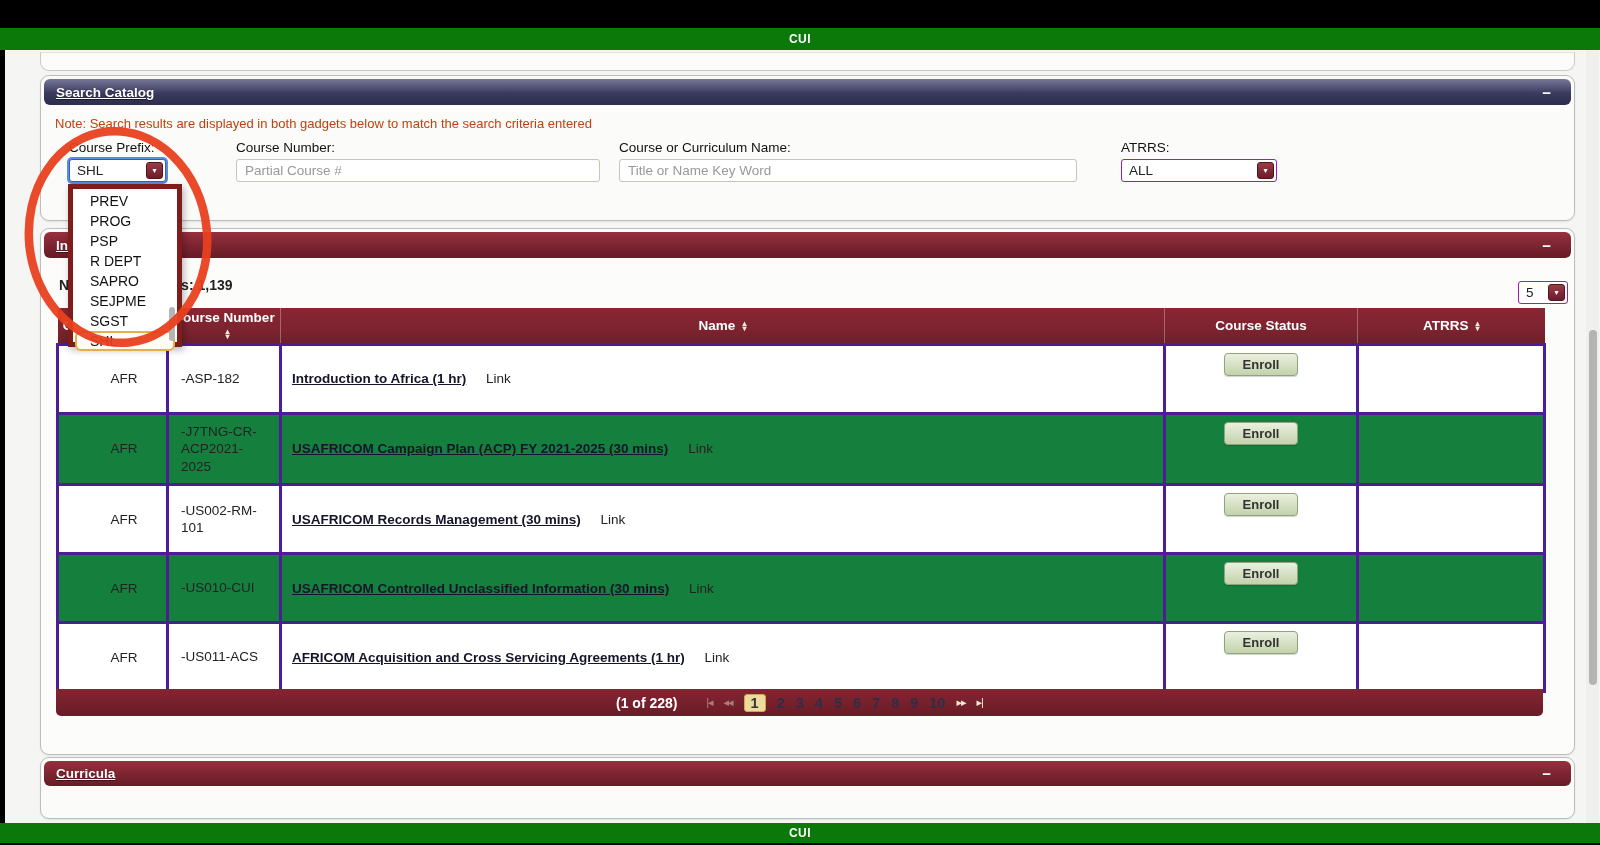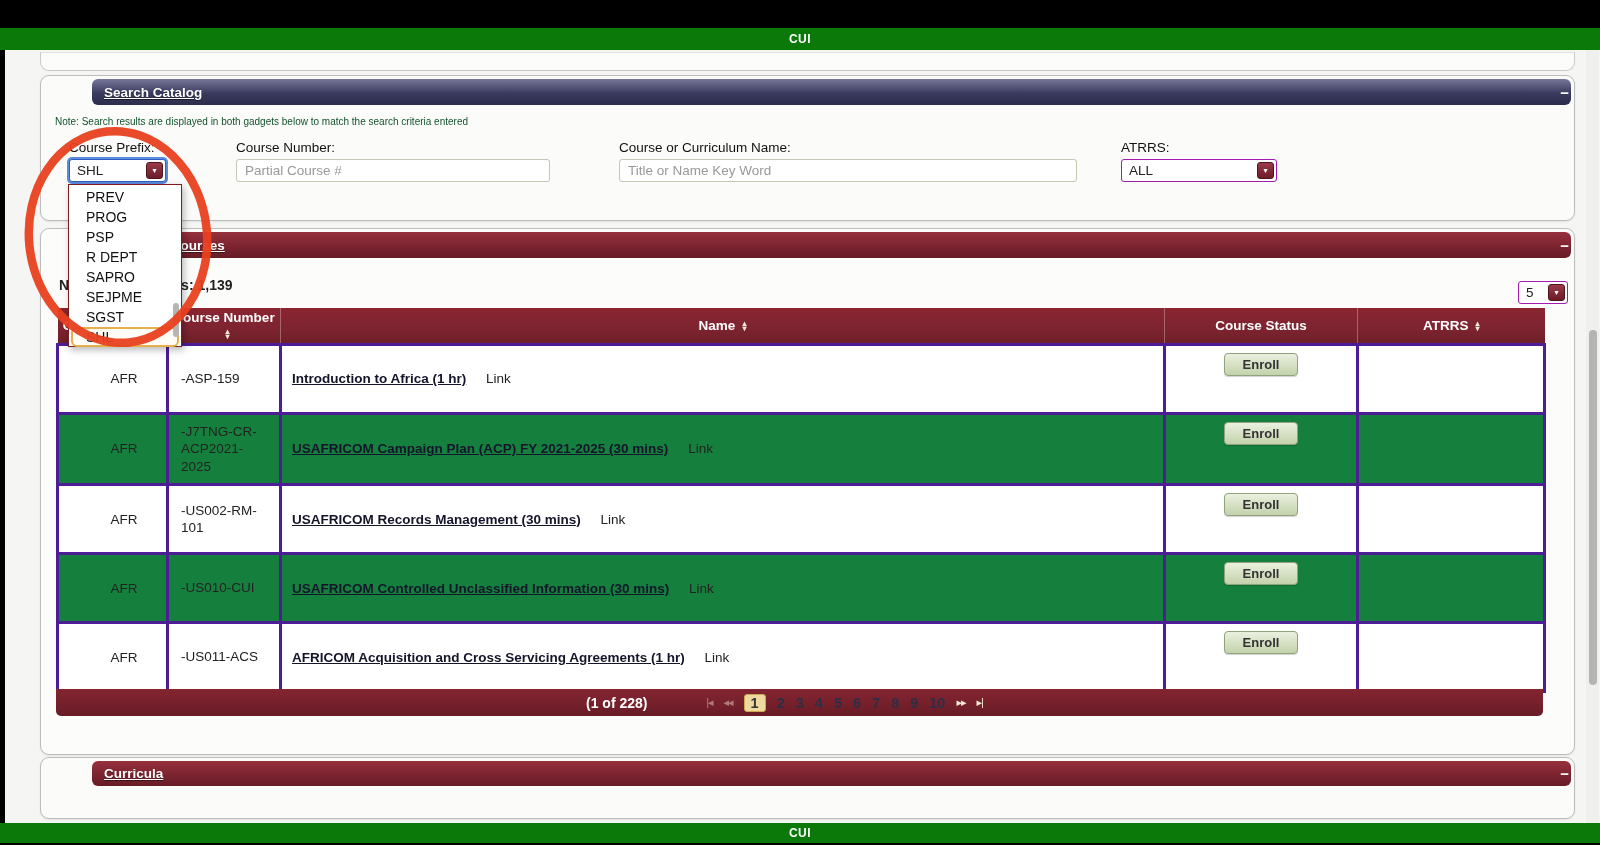--- a/index.html
+++ b/index.html
@@ -19,43 +19,43 @@
   .scroll-track { position:absolute; left:1586px; top:50px; width:13px; height:773px; background:#efefee; }
   .scroll-thumb { position:absolute; left:1589px; top:330px; width:8px; height:355px; background:#b4b4b4; border-radius:4px; }
 
   
   .panel { position:absolute; left:40px; width:1535px; background:#fbfbf9; border:1px solid #bdbdbd;
            border-radius:9px; box-shadow:0 1px 2px rgba(0,0,0,.08); }
   .partial-panel { position:absolute; left:40px; top:52px; width:1535px; height:19px; background:#fcfcfb;
            border:1px solid #c9c9c9; border-top-color:#e2e2e2; border-radius:0 0 9px 9px; }
 
   .panel-header { position:absolute; left:3px; right:3px; top:3px; height:26px; border-radius:6px;
-           display:flex; align-items:center; justify-content:space-between; padding:0 2px 0 12px;margin-left:48px; }
+           display:flex; align-items:center; justify-content:space-between; padding:0 20px 0 12px; }
   .panel-header.navy   { background:linear-gradient(#77779a, #3a3a5e 55%, #2c2c4c); }
   .panel-header.maroon { background:linear-gradient(#96313d, #7c2430 55%, #661c26); }
   .panel-title { color:#fff; font-size:13.5px; font-weight:bold; text-decoration:underline; text-shadow:0 1px 1px rgba(0,0,0,.45); white-space:nowrap; }
   .collapse-btn { color:#fff; font-size:15px; font-weight:bold; cursor:pointer; line-height:1; }
 
-  .note-text { position:absolute; left:14px; font-size:10px; color:#14532d; }
+  .note-text { position:absolute; left:14px; font-size:13px; color:#c2410c; }
 
   
   .field-label { position:absolute; font-size:13.5px; color:#111; white-space:nowrap; }
   .text-input { position:absolute; height:23px; border:1px solid #c3c7b4; border-radius:3px; background:#fff;
                 font-family:"Liberation Sans", sans-serif; font-size:13.5px; color:#333; padding:0 8px; }
   .text-input::placeholder { color:#999; }
   .combo { position:absolute; height:23px; background:#fff; border:1px solid #a21caf; border-radius:3px;
            display:flex; align-items:center; justify-content:space-between; padding:0 2px 0 7px; font-size:13.5px; color:#222; cursor:pointer; }
   .combo.focused { border:1px solid #2f5fc0; box-shadow:0 0 0 2px #5b8ade; }
   .combo-btn { width:17px; height:17px; border:1px solid #4f141c; border-radius:3px;
                background:linear-gradient(#9a3a48, #6b1d28); color:#fff; font-size:8px;
                display:flex; align-items:center; justify-content:center; }
 
   
   .dropdown-list { position:absolute; left:68px; top:184px; width:114px; height:163px; background:#fff;
-                   border:1px solid #7f1d1d; box-shadow:2px 3px 7px rgba(0,0,0,.28); z-index:40; padding-top:2px; }
+                   border:5px solid #7f1d1d; box-shadow:2px 3px 7px rgba(0,0,0,.28); z-index:40; padding-top:2px; }
   .dd-item { height:20px; line-height:20px; padding-left:17px; font-size:14px; color:#111; cursor:pointer; white-space:nowrap; }
   .dd-item.active { margin:0 2px; border:2px solid #e5b04c; border-radius:6px; background:#fffdf5;
                     height:20px; line-height:16px; padding-left:13px; }
   .dd-scroll { position:absolute; right:2px; top:118px; width:6px; height:34px; background:#b5b5b5; border-radius:3px; }
 
   
   .courses-table { position:absolute; left:15px; top:79px; width:1487px; border-collapse:collapse; table-layout:fixed; }
   .courses-table th { background:linear-gradient(#8a2531, #7c2430 60%, #6e1f29); color:#fff; font-size:13.5px;
                       height:36px; font-weight:bold; border-left:1px solid rgba(255,255,255,.3); border-bottom:1px solid #55131b; vertical-align:middle; }
   .courses-table th:first-child { border-left:none; }
@@ -73,21 +73,21 @@
                 padding:3px 18px; cursor:pointer; box-shadow:0 1px 1px rgba(0,0,0,.18); }
 
   
   .count-label { position:absolute; left:18px; top:48px; font-size:14px; font-weight:bold; color:#222; }
   .pagesize { left:1477px; top:52px; width:50px; }
 
   
   .pagination { position:absolute; left:15px; top:460px; width:1487px; height:27px;
                 background:linear-gradient(#842531, #74202b 60%, #671c26); border-radius:0 0 5px 5px;
                 display:flex; align-items:center; justify-content:center; }
-  .pag-label { position:absolute; left:530px; color:#fff; font-weight:bold; font-size:14px; }
+  .pag-label { position:absolute; left:560px; color:#fff; font-weight:bold; font-size:14px; }
   .pag-group { display:flex; align-items:center; gap:11px; margin-left:90px; }
   .pag-arrow { color:#f2e9d4; font-size:11px; letter-spacing:-1px; cursor:pointer; }
   .pag-arrow.dim { opacity:.45; }
   .page-num { color:#2e2e48; font-weight:bold; font-size:14.5px; cursor:pointer; }
   .page-num.active { background:#eeda9e; border:1px solid #caa952; border-radius:3px; padding:0 6px; color:#333; }
 
   
   .annotation { position:absolute; left:0; top:0; z-index:60; pointer-events:none; }
 
   .black-strip-left { position:absolute; left:0; top:50px; width:5px; height:773px; background:#000; }
@@ -113,21 +113,21 @@
     </div>
     <div class="note-text" style="top:40px;">Note: Search results are displayed in both gadgets below to match the search criteria entered</div>
 
     <span class="field-label" style="left:28px; top:64px;">Course Prefix:</span>
     <div class="combo focused" style="left:28px; top:83px; width:97px;">
       <span>SHL</span>
       <span class="combo-btn">▾</span>
     </div>
 
     <span class="field-label" style="left:195px; top:64px;">Course Number:</span>
-    <input class="text-input" style="left: 195px; top: 83px; width: 314px;" placeholder="Partial Course #">
+    <input class="text-input" style="left: 195px; top: 83px; width: 364px;" placeholder="Partial Course #">
 
     <span class="field-label" style="left:578px; top:64px;">Course or Curriculum Name:</span>
     <input class="text-input" style="left: 578px; top: 83px; width: 458px;" placeholder="Title or Name Key Word">
 
     <span class="field-label" style="left:1080px; top:64px;">ATRRS:</span>
     <div class="combo" style="left:1080px; top:83px; width:156px;">
       <span>ALL</span>
       <span class="combo-btn">▾</span>
     </div>
   </div>
@@ -168,21 +168,21 @@
                 <span>▾</span>
               </span></th>
         <th><span>Course Status</span></th>
         <th><span>ATRRS</span><span class="sort">
                 <span>▴</span>
                 <span>▾</span>
               </span></th>
       </tr>
       <tr>
         <td class="td-prefix">AFR</td>
-        <td class="td-number">-ASP-159</td>
+        <td class="td-number">-ASP-182</td>
         <td class="td-name">
           <a class="course-link">Introduction to Africa (1 hr)</a>
           <a class="link-plain">Link</a>
         </td>
         <td class="td-status"><button class="enroll-btn">Enroll</button></td>
         <td></td>
       </tr>
       <tr class="alt">
         <td class="td-prefix">AFR</td>
         <td class="td-number">-J7TNG-CR-ACP2021-2025</td>

